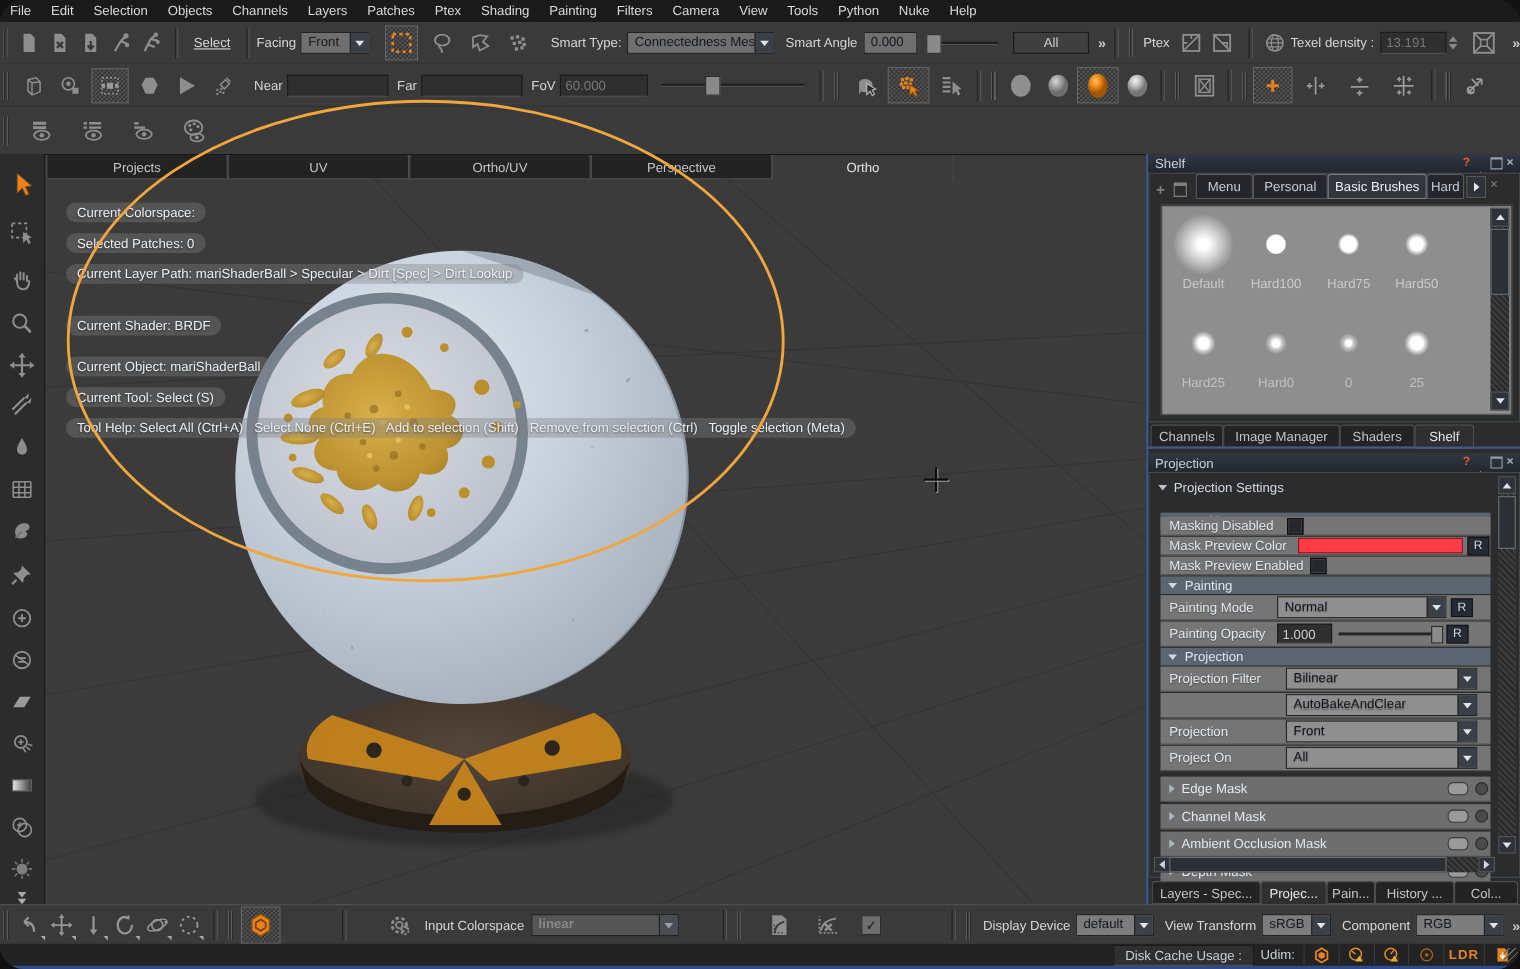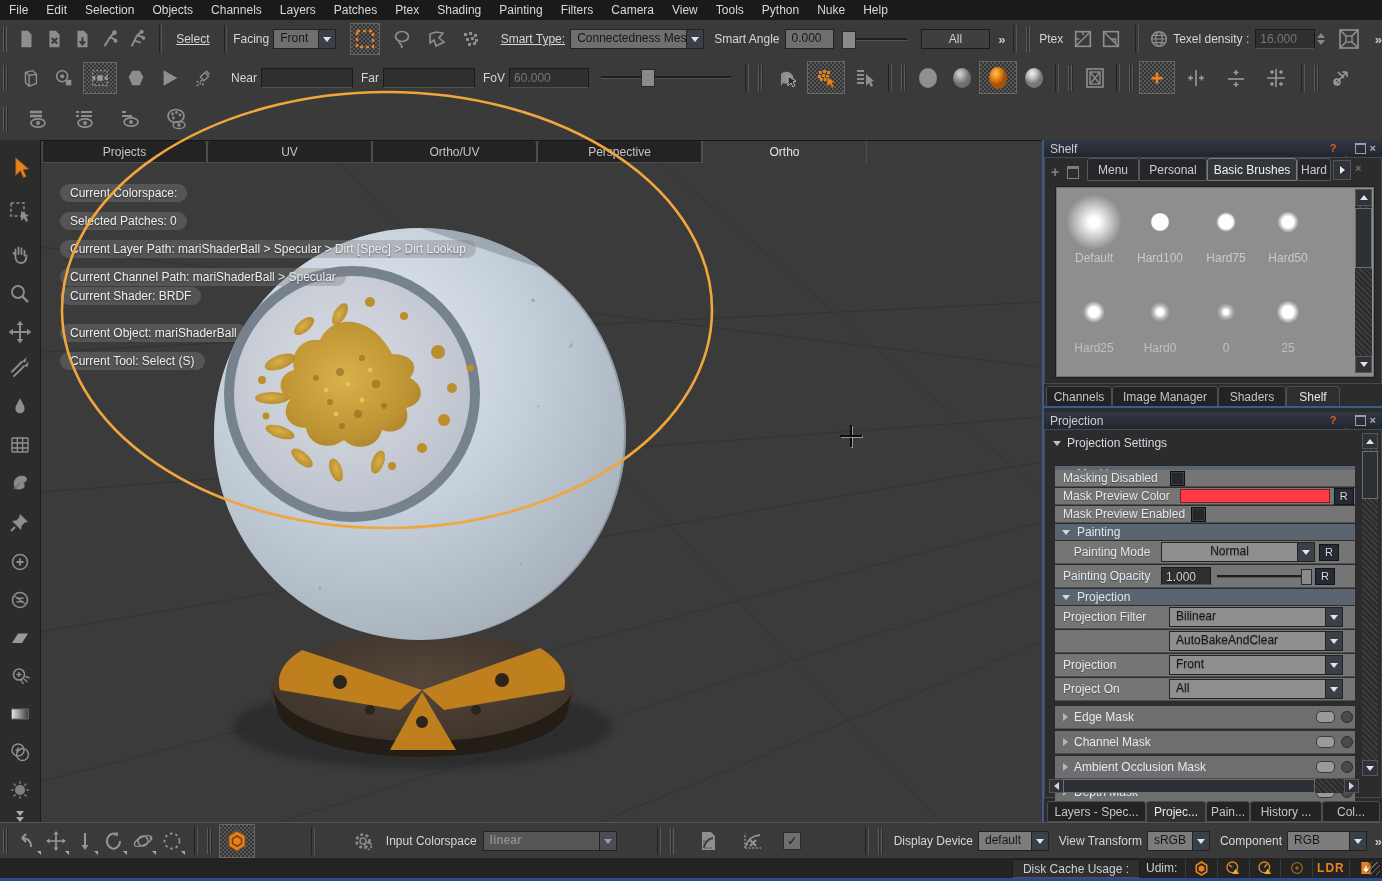--- a/index.html
+++ b/index.html
@@ -1,17 +1,17 @@
 <!DOCTYPE html>
 <html><head>
 <meta charset="utf-8">
 <style>
   html,body{margin:0;padding:0;background:#111;}
   #app{position:relative;width:1382px;height:881px;background:#2e2e2e;overflow:hidden;
-       font-family:"Liberation Sans",sans-serif;font-size:12px;color:#d0d0d0;-webkit-font-smoothing:antialiased;}
+       font-family:"Liberation Sans",sans-serif;font-size:12px;color:#d0d0d0;border-radius:22px;-webkit-font-smoothing:antialiased;}
   .abs{position:absolute;}
   
   .menubar{left:0;top:0;width:1382px;height:20px;background:#1a1a1a;display:flex;align-items:center;z-index:5;}
   .menu-item{padding:0 9px;color:#d8d8d8;font-size:12px;cursor:default;}
   
   .tb{background:#3a3a3a;border-bottom:1px solid #171717;display:flex;align-items:center;z-index:4;}
   .handle{width:5px;height:26px;margin:0 5px 0 3px;background:repeating-linear-gradient(90deg,#5c5c5c 0 1px,#2a2a2a 1px 2px,transparent 2px 3px);}
   .sep{width:2px;height:28px;margin:0 6px;border-left:1px solid #232323;border-right:1px solid #555;}
   .icn{display:flex;align-items:center;justify-content:center;}
   .ic28{width:34px;height:32px;}
@@ -173,21 +173,21 @@
             <rect x="10" y="5" width="3" height="3"></rect>
             <rect x="15" y="7" width="3" height="3"></rect>
             <rect x="7" y="11" width="3" height="3"></rect>
             <rect x="12" y="10" width="3" height="3"></rect>
             <rect x="16" y="12" width="3" height="3"></rect>
             <rect x="9" y="16" width="3" height="3"></rect>
             <rect x="14" y="15" width="3" height="3"></rect>
           </g>
         </svg>
       </div>
-    <span class="lbl" style="margin-left:16px;text-decoration:underline;">Smart Type:</span>
+    <span class="lbl" style="margin-left:16px;">Smart Type:</span>
     <div class="dd" style="width:132px;margin-left:5px;background:#6f6f6f;">
       <span class="val">Connectedness Mesh</span>
         <span class="arr">
           <span class="tri-dn"></span>
         </span>
     </div>
     <span class="lbl" style="margin-left:10px;">Smart Angle</span>
     <div class="dd" style="width:58px;margin-left:5px;background:#6f6f6f;">
       <span class="val">0.000</span>
       </div>
@@ -213,21 +213,21 @@
       </div>
     <div class="sep" style="margin-left:10px;"></div>
     <div class="icn ic28">
       <svg width="22" height="22" viewBox="0 0 24 24">
           <circle cx="12" cy="12" r="8" stroke="#8e8e8e" stroke-width="1.6" fill="none"></circle>
           <ellipse cx="12" cy="12" rx="3.5" ry="8" stroke="#8e8e8e" stroke-width="1.3" fill="none"></ellipse>
           <path d="M4 12 h16 M5.5 8 h13 M5.5 16 h13" stroke="#8e8e8e" stroke-width="1.3"></path>
         </svg>
       </div>
     <span class="lbl">Texel density :</span>
-    <div class="field dim" style="width:60px;margin-left:6px;"><span>16.000</span></div>
+    <div class="field dim" style="width:60px;margin-left:6px;"><span>13.191</span></div>
     <div style="display:flex;flex-direction:column;gap:2px;margin-left:2px;">
         <span class="tri-up" style="border-bottom-color:#888;"></span>
         <span class="tri-dn" style="border-top-color:#888;"></span>
       </div>
     <div class="icn ic28" style="margin-left:10px;">
       <svg width="24" height="24" viewBox="0 0 24 24">
           <rect x="3" y="3" width="18" height="18" stroke="#8e8e8e" stroke-width="1.7" fill="none"></rect>
           <path d="M3 3 l6 6 M21 3 l-6 6 M3 21 l6 -6 M21 21 l-6 -6" stroke="#8e8e8e" stroke-width="1.6"></path>
           <rect x="9" y="9" width="6" height="6" stroke="#8e8e8e" stroke-width="1.4" fill="none"></rect>
         </svg>
@@ -694,24 +694,24 @@
             <circle cx="296" cy="252" r="2.5"></circle>
         </g>
       </g>
 
       <path d="M380 66 a206 206 0 0 1 0 412 a206 206 0 0 0 120 -372 Z" fill="#2e3a46" opacity="0.25"></path>
     </svg>
 
     <div class="hud" style="left:20px;top:44px;z-index:2;">Current Colorspace:</div>
     <div class="hud" style="left:20px;top:72px;z-index:2;">Selected Patches: 0</div>
     <div class="hud" style="left:20px;top:100px;z-index:2;">Current Layer Path: mariShaderBall &gt; Specular &gt; Dirt [Spec] &gt; Dirt Lookup</div>
-    <div class="hud" style="left:20px;top:128px;z-index:2;">Current Channel Path: mariShaderBall &gt; Specular</div>
     <div class="hud" style="left:20px;top:147px;z-index:2;">Current Shader: BRDF</div>
     <div class="hud" style="left:20px;top:184px;z-index:2;">Current Object: mariShaderBall</div>
     <div class="hud" style="left:20px;top:212px;z-index:2;">Current Tool: Select (S)</div>
+    <div class="hud" style="left:20px;top:240px;z-index:2;">Tool Help: Select All (Ctrl+A)&nbsp;&nbsp; Select None (Ctrl+E)&nbsp;&nbsp; Add to selection (Shift)&nbsp;&nbsp; Remove from selection (Ctrl)&nbsp;&nbsp; Toggle selection (Meta)</div>
 
     <div class="abs" style="left:800px;top:285px;width:22px;height:22px;z-index:3;">
       <div class="abs" style="left:10px;top:0;width:2px;height:22px;background:#0c0c0c;box-shadow:1px 1px 0 rgba(230,230,230,.55);"></div>
       <div class="abs" style="left:0;top:10px;width:22px;height:2px;background:#0c0c0c;box-shadow:1px 1px 0 rgba(230,230,230,.55);"></div>
     </div>
   </div>
 
   <svg class="abs" style="left:0;top:0;pointer-events:none;z-index:10;" width="1042" height="822" viewBox="0 0 1042 822">
     <ellipse cx="387" cy="310" rx="325" ry="218" fill="none" stroke="#f0a63c" stroke-width="2.6"></ellipse>
   </svg>
@@ -843,21 +843,21 @@
           </div>
         <div class="prow" style="top:52px;height:17px;">
           <span>Mask Preview Enabled</span>
             <span class="chk" style="margin-left:6px;"></span>
           </div>
 
         <div class="sect-hdr" style="top:70px;">
           <span class="tri-dn" style="position:absolute;left:7px;border-top-color:#cfd6de;"></span>
             <span>Painting</span>
           </div>
-        <div class="prow" style="top:87px;height:23px;text-align:center;">
+        <div class="prow" style="top:87px;height:23px;">
           <span style="width:98px;">Painting Mode</span>
           <span class="dd" style="width:152px;">
               <span class="val">Normal</span>
               <span class="arr">
                 <span class="tri-dn"></span>
               </span>
             </span>
           <span class="rbtn">R</span>
           </div>
         <div class="prow" style="top:111px;height:23px;">

